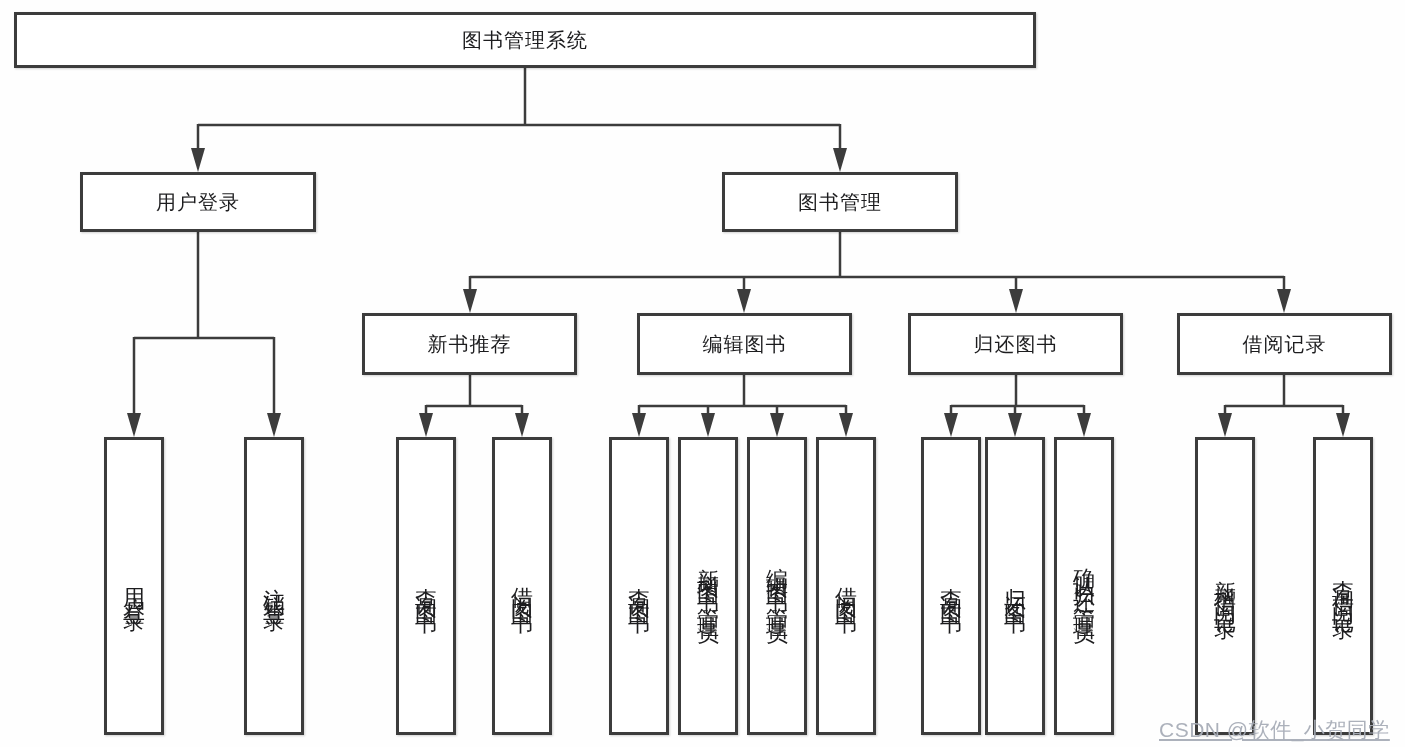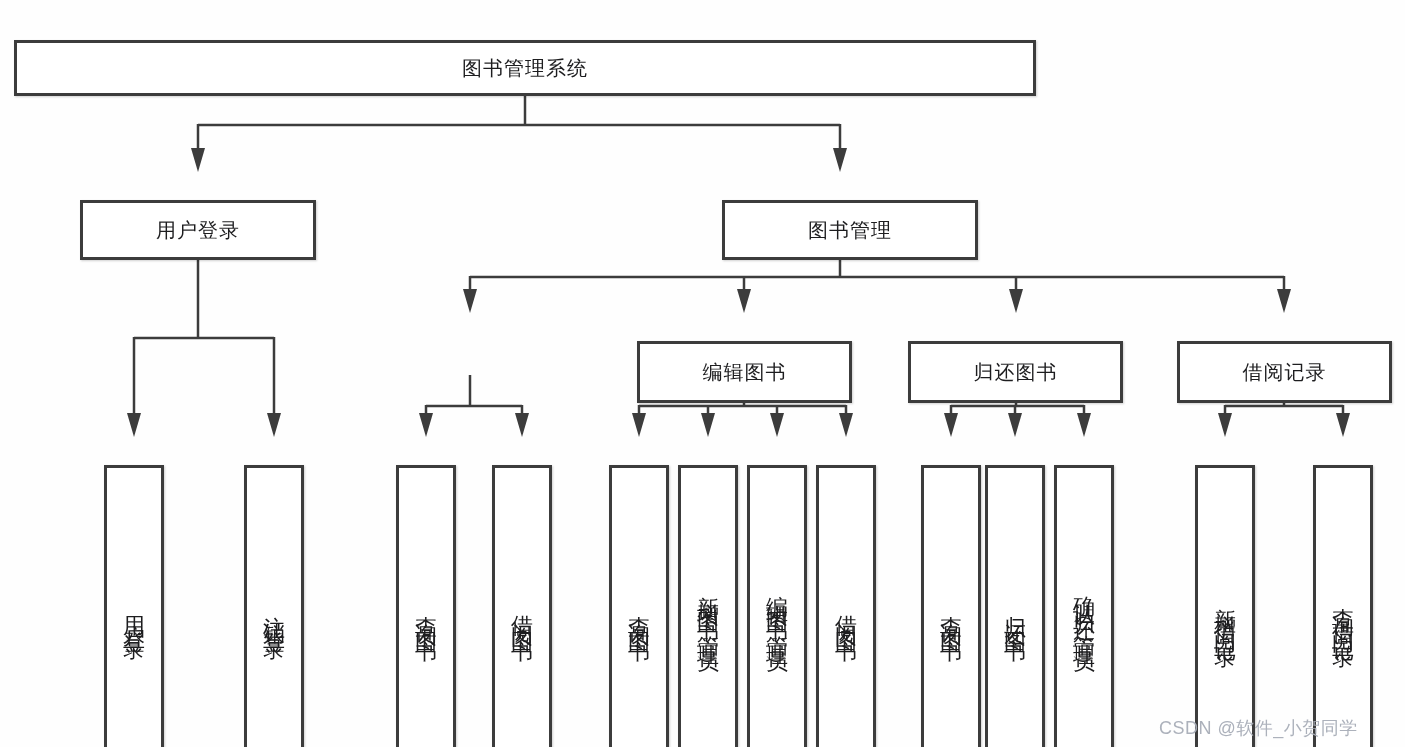--- a/index.html
+++ b/index.html
@@ -29,38 +29,37 @@
     background: #ffffff;
     border: 3px solid #3c3c3c;
     display: flex;
     align-items: center;
     justify-content: center;
     color: #1d1d1f;
     font-size: 20px;
     letter-spacing: 1px;
     box-shadow: 1px 1px 2px rgba(0,0,0,0.18);
     z-index: 2;
-    margin-top: 28px;
   }
   .box .hlabel {
     white-space: nowrap;
   }
   .leaf .vlabel {
     writing-mode: vertical-rl;
     text-orientation: mixed;
     font-size: 22px;
     letter-spacing: 8px;
     line-height: 1;
     white-space: nowrap;
   }
   
   .node-root   { left: 14px;  top: 12px;  width: 1022px; height: 56px; }
   
   .node-l2-a   { left: 80px;  top: 172px; width: 236px;  height: 60px; }
-  .node-l2-b   { left: 722px; top: 172px; width: 256px;  height: 60px; }
+  .node-l2-b   { left: 722px; top: 172px; width: 236px;  height: 60px; }
   
   .node-l3     { top: 313px; width: 215px; height: 62px; }
   .node-l3-1   { left: 362px; }
   .node-l3-2   { left: 637px; }
   .node-l3-3   { left: 908px; }
   .node-l3-4   { left: 1177px; }
   
   .leaf        { top: 437px; width: 60px; height: 298px; }
   .leaf-a1 { left: 104px; }
   .leaf-a2 { left: 244px; }
@@ -72,25 +71,26 @@
   .leaf-c4 { left: 816px; }
   .leaf-d1 { left: 921px; }
   .leaf-d2 { left: 985px; }
   .leaf-d3 { left: 1054px; }
   .leaf-e1 { left: 1195px; }
   .leaf-e2 { left: 1313px; }
   .watermark {
     position: absolute;
     left: 1159px;
     top: 716px;
-    font-size: 18px;
+    font-size: 21px;
     color: rgba(168, 173, 183, 0.95);
     white-space: nowrap;
     z-index: 5;
     letter-spacing: 0.5px;
+    text-decoration: underline;
   }
 </style>
 </head>
 <body>
 
 <div class="canvas">
 
   <svg class="connector-layer" width="1405" height="747" viewBox="0 0 1405 747" xmlns="http://www.w3.org/2000/svg">
     <g stroke="#3c3c3c" stroke-width="2.5" fill="none">
 
@@ -164,20 +164,23 @@
     <span class="hlabel">图书管理系统</span>
   </div>
 
   <div class="box node-l2-a">
     <span class="hlabel">用户登录</span>
   </div>
   <div class="box node-l2-b">
     <span class="hlabel">图书管理</span>
   </div>
 
+  <div class="box node-l3 node-l3-1">
+    <span class="hlabel">新书推荐</span>
+  </div>
   <div class="box node-l3 node-l3-2">
     <span class="hlabel">编辑图书</span>
   </div>
   <div class="box node-l3 node-l3-3">
     <span class="hlabel">归还图书</span>
   </div>
   <div class="box node-l3 node-l3-4">
     <span class="hlabel">借阅记录</span>
   </div>
 

